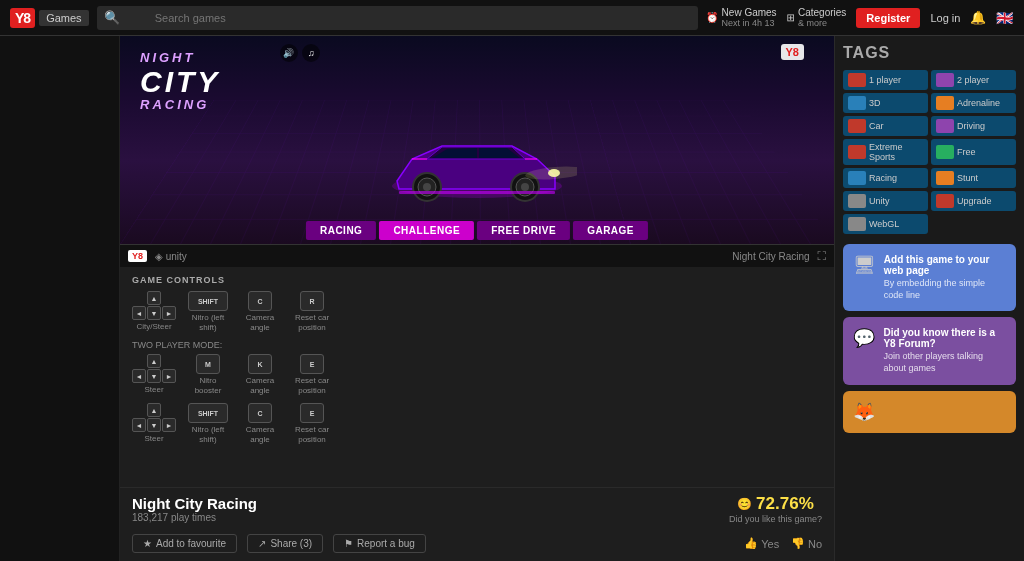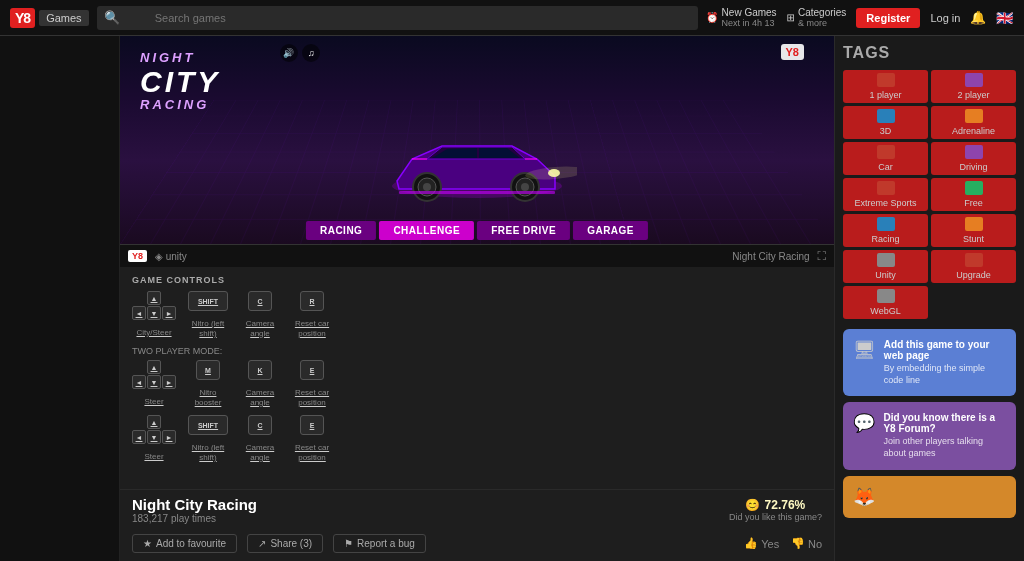--- a/index.html
+++ b/index.html
@@ -267,22 +267,21 @@
       display: flex;
       align-items: flex-start;
       gap: 12px;
       margin-bottom: 8px;
       flex-wrap: wrap;
     }
     .key-item {
       display: flex;
       flex-direction: column;
       align-items: center;
-      gap: 8px;
-      text-decoration: underline;
+      gap: 2px;
     }
     .key-icon {
       background: #2a2a2a;
       border: 1px solid #555;
       border-radius: 3px;
       width: 24px;
       height: 20px;
       display: flex;
       align-items: center;
       justify-content: center;
@@ -337,23 +336,23 @@
     .play-count {
       font-size: 10px;
       color: #888;
     }
     .rating-section {
       display: flex;
       flex-direction: column;
       align-items: center;
     }
     .rating-percent {
-      font-size: 12px;
-      font-weight: bold;
-      color: #fef9c3;
+      font-size: 17px;
+      font-weight: bold;
+      color: #fde047;
     }
     .rating-label {
       font-size: 9px;
       color: #888;
     }
 
     
     .action-row {
       display: flex;
       align-items: center;
@@ -408,28 +407,27 @@
     .tags-grid {
       display: grid;
       grid-template-columns: 1fr 1fr;
       gap: 3px;
       margin-bottom: 10px;
     }
     .tag-item {
       display: flex;
       align-items: center;
       gap: 3px;
-      background: #b91c1c;
+      background: #0c4a6e;
       border-radius: 3px;
       padding: 3px 5px;
       cursor: pointer;
       font-size: 9px;
       color: #ccc;
       overflow: hidden;
-      flex-direction: column;
     }
     .tag-thumb {
       width: 18px;
       height: 14px;
       border-radius: 2px;
       background: #444;
       flex-shrink: 0;
       font-size: 8px;
       display: flex;
       align-items: center;

